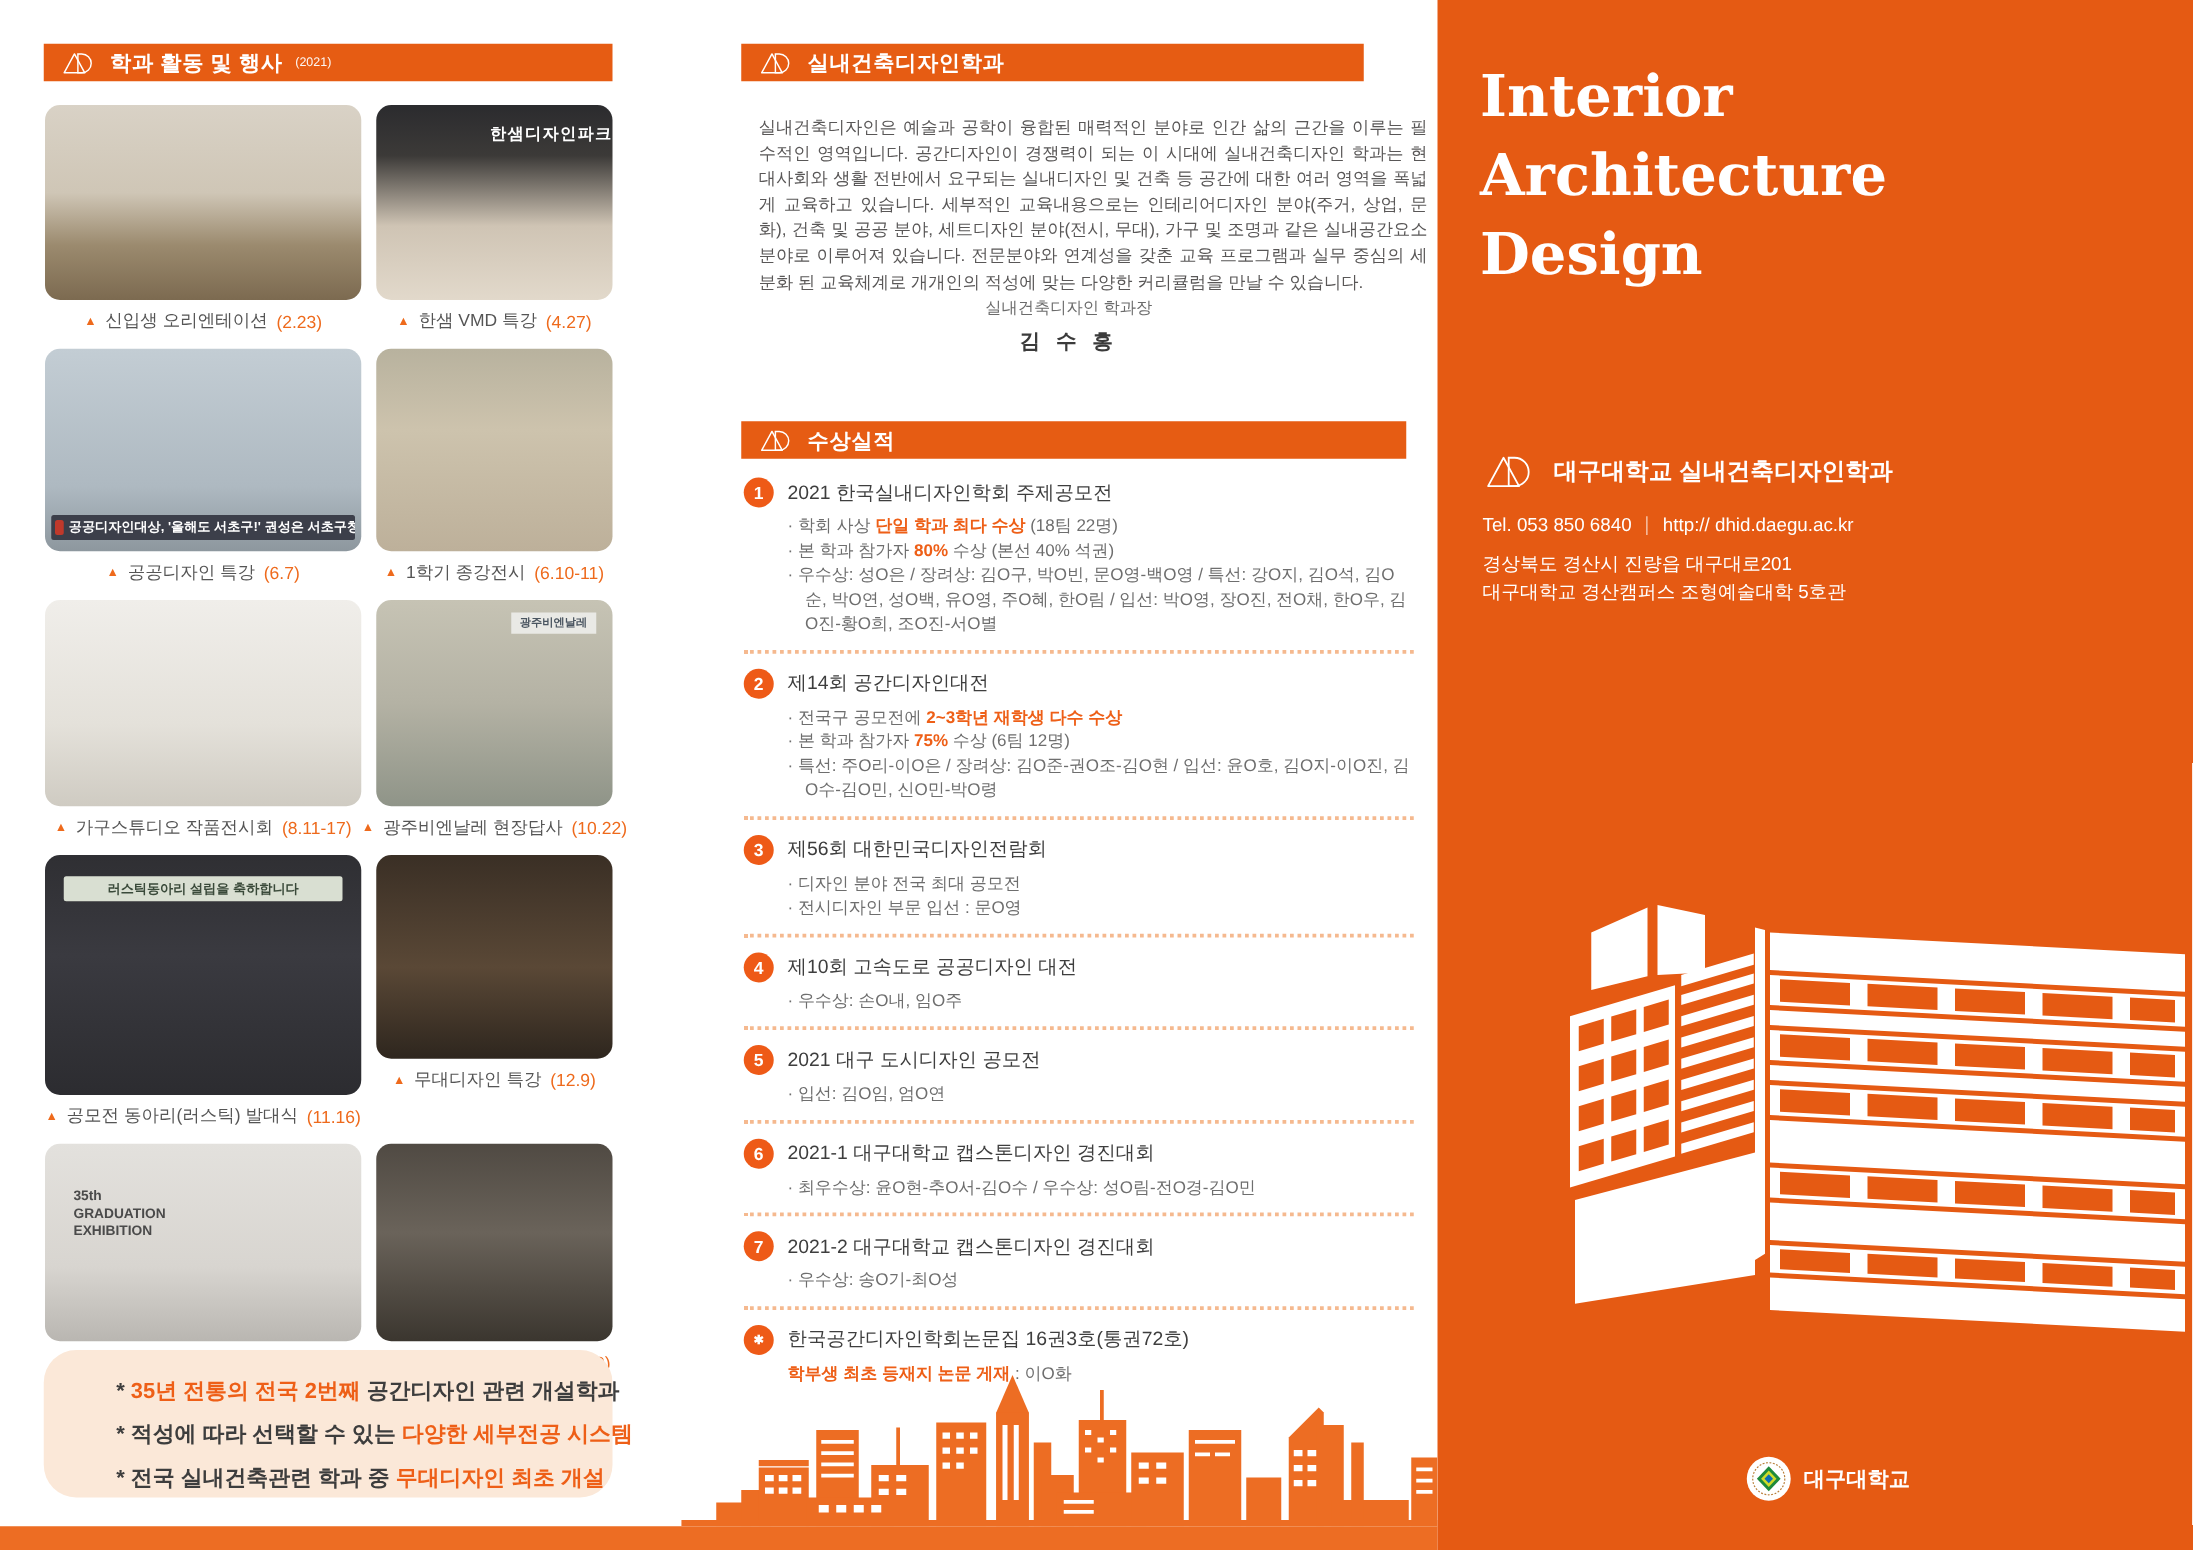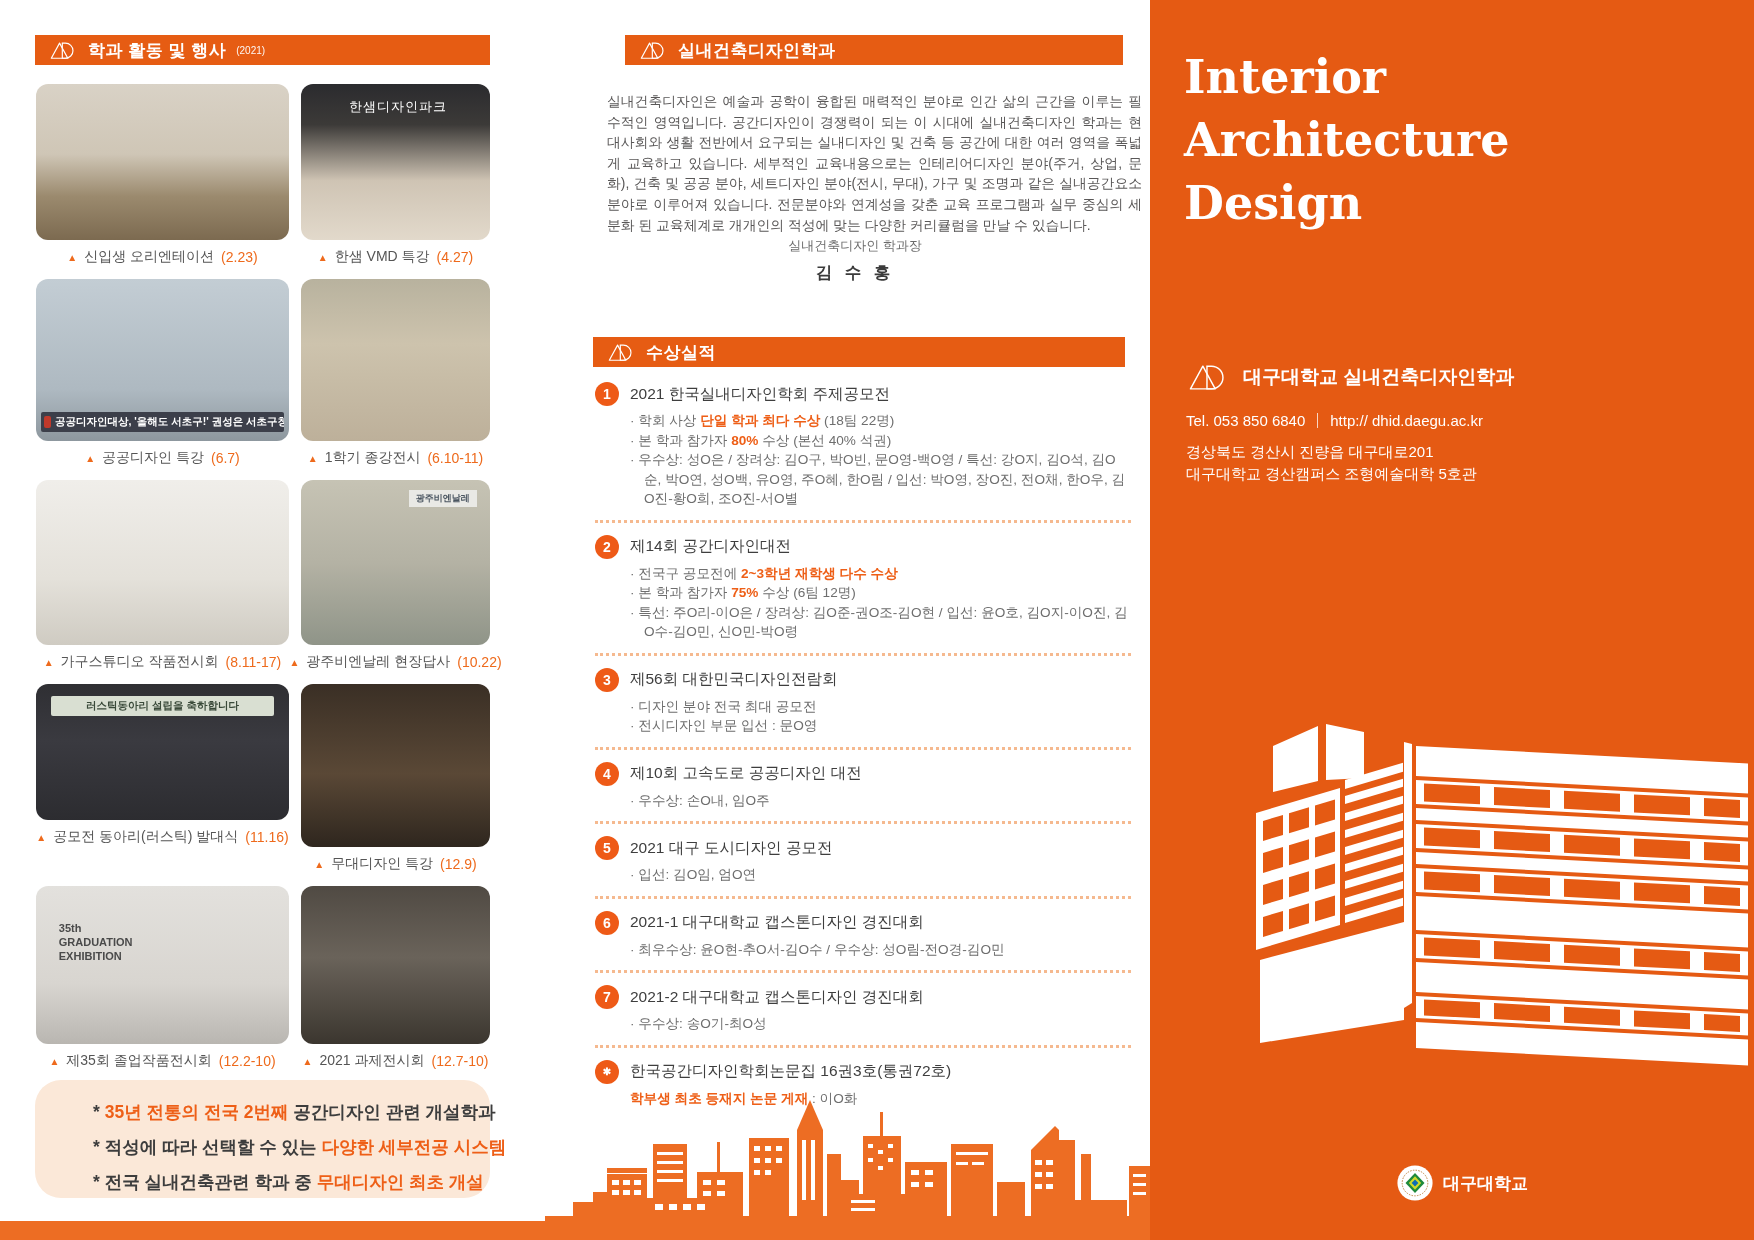--- a/index.html
+++ b/index.html
@@ -27,21 +27,21 @@
   .p2{background:linear-gradient(180deg,#2b2b2e 0%,#3c3a38 26%,#cfc4b4 62%,#e2d9cb 100%);}
   .p3{background:linear-gradient(180deg,#c3cdd4 0%,#aeb9c1 68%,#8d979e 100%);}
   .p4{background:linear-gradient(180deg,#b8b29e 0%,#cdc3ad 40%,#bdb09a 100%);}
   .p5{background:linear-gradient(180deg,#f0eeea 0%,#e4e1da 60%,#cfcbc2 100%);}
   .p6{background:linear-gradient(180deg,#c6c3b4 0%,#b4b2a4 50%,#8f9488 100%);}
   .p7{background:linear-gradient(180deg,#2f2f33 0%,#3a3a40 42%,#2c2c30 100%);}
   .p8{background:linear-gradient(180deg,#3a2f25 0%,#5a4836 55%,#2e261e 100%);}
   .p9{background:linear-gradient(180deg,#e3e1dd 0%,#d8d5d0 62%,#b9b6b1 100%);}
   .p10{background:linear-gradient(180deg,#504a43 0%,#6a635a 45%,#3b362f 100%);}
   .ov{position:absolute;}
-  .ov2{top:9%;left:0;right:0;text-align:left;color:#fff;font-weight:normal;font-size:13px;letter-spacing:1px;margin-left:48px;}
+  .ov2{top:9%;left:0;right:0;text-align:right;color:#fff;font-weight:bold;font-size:13px;letter-spacing:1px;margin-left:48px;}
   .ov3{bottom:9px;left:5px;right:5px;background:#3c3f4a;color:#fff;font-size:10.5px;font-weight:bold;
        padding:3px 4px 3px 14px;white-space:nowrap;overflow:hidden;border-radius:2px;}
   .ov3::before{content:"";position:absolute;left:3px;top:4px;bottom:4px;width:7px;background:#c0392b;border-radius:2px;}
   .ov6{top:6%;right:7%;background:#e9e9e5;color:#4a5560;font-size:9px;font-weight:bold;padding:2px 7px;}
   .ov7{top:9%;left:6%;right:6%;background:#d9dfd2;color:#3a4a3a;font-size:10.5px;font-weight:bold;
        text-align:center;padding:3px 2px;border-radius:2px;white-space:nowrap;overflow:hidden;}
   .ov9{top:22%;left:9%;color:#4a4a4a;font-size:11px;font-weight:bold;line-height:1.3;white-space:pre-line;text-align:left;}
 
   
   #infoBox{position:absolute;left:35px;top:1080px;width:455px;height:118px;background:#FBE8D8;
@@ -155,21 +155,21 @@
           </div>
           <div class="pcap">
             <span class="tri">▲</span>
             <span>광주비엔날레 현장답사</span>
             <span class="pdate">(10.22)</span>
           </div>
         </div>
       </div>
       <div class="prow">
         <div class="pcell c1">
-          <div class="photo p7" style="height: 136px;">
+          <div class="photo p7" style="height: 192px;">
             <div class="ov ov7">러스틱동아리 설립을 축하합니다</div>
           </div>
           <div class="pcap">
             <span class="tri">▲</span>
             <span>공모전 동아리(러스틱) 발대식</span>
             <span class="pdate">(11.16)</span>
           </div>
         </div>
         <div class="pcell c2">
           <div class="photo p8" style="height: 163px;"></div>
@@ -203,21 +203,21 @@
         </div>
       </div>
     </div>
 
   <div id="infoBox">
       <div class="box-line"><span>* </span><span class="acc">35년 전통의 전국 2번째</span><span> 공간디자인 관련 개설학과</span></div>
       <div class="box-line"><span>* 적성에 따라 선택할 수 있는 </span><span class="acc">다양한 세부전공 시스템</span></div>
       <div class="box-line"><span>* 전국 실내건축관련 학과 중 </span><span class="acc">무대디자인 최초 개설</span></div>
     </div>
 
-  <div class="banner" style="left:625px;top:35px;width:498px;">
+  <div class="banner" style="left:593px;top:35px;width:498px;">
     <svg class="logo-ic" width="30" height="22" viewBox="0 0 42 32">
       <polygon points="4,28 16,6 28,28" fill="none" stroke="#fff" stroke-width="1.7" stroke-linejoin="round"></polygon>
       <path d="M20,6 h4.5 a11,11 0 0 1 0,22 H20 z" fill="none" stroke="#fff" stroke-width="1.7"></path>
     </svg>
     <span class="bttl">실내건축디자인학과</span>
   </div>
 
   <p id="intro">실내건축디자인은 예술과 공학이 융합된 매력적인 분야로 인간 삶의 근간을 이루는 필수적인 영역입니다. 공간디자인이 경쟁력이 되는 이 시대에 실내건축디자인 학과는 현대사회와 생활 전반에서 요구되는 실내디자인 및 건축 등 공간에 대한 여러 영역을 폭넓게 교육하고 있습니다. 세부적인 교육내용으로는 인테리어디자인 분야(주거, 상업, 문화), 건축 및 공공 분야, 세트디자인 분야(전시, 무대), 가구 및 조명과 같은 실내공간요소 분야로 이루어져 있습니다. 전문분야와 연계성을 갖춘 교육 프로그램과 실무 중심의 세분화 된 교육체계로 개개인의 적성에 맞는 다양한 커리큘럼을 만날 수 있습니다.</p>
 
   <div id="signature">

